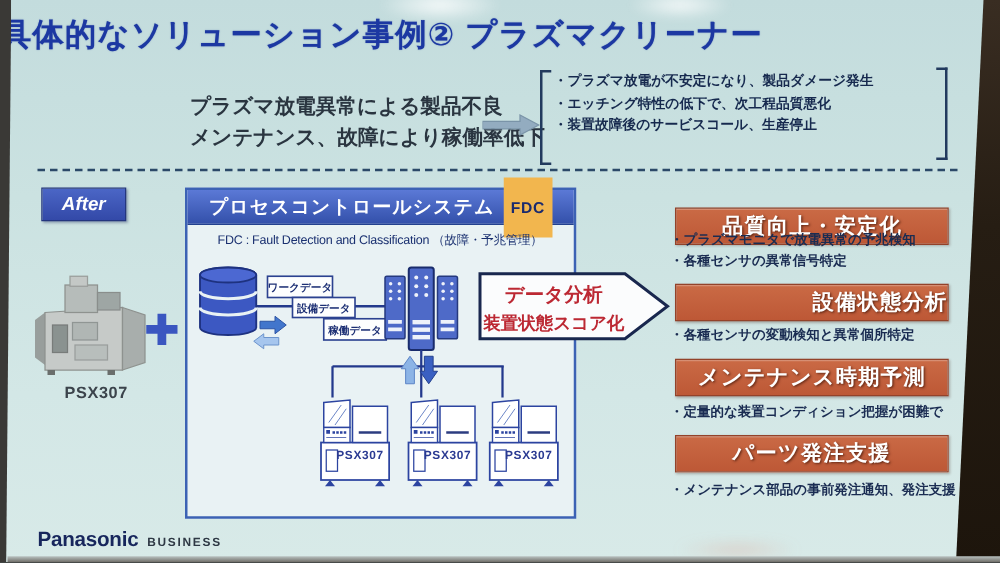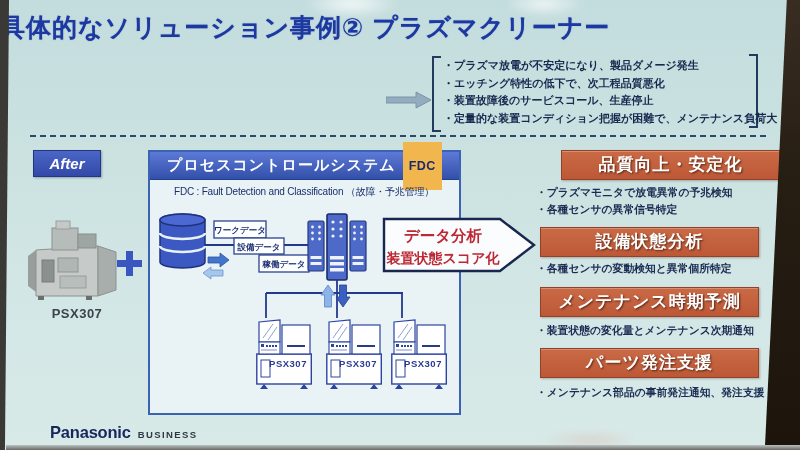--- a/index.html
+++ b/index.html
@@ -64,50 +64,53 @@
   .process-subtitle{margin-top:5px;padding-left:24px;font-size:10px;letter-spacing:-.2px;
     font-weight:400;color:#1a3070;white-space:nowrap;}
   .diagram{left:150px;top:204px;}
   .callout{left:382px;top:213px;z-index:5;}
 
   .banner{left:540px;width:217px;height:28px;text-align:center;line-height:27px;
     background:linear-gradient(180deg,#ca6a45,#bd5836);border:1px solid #93422a;
     box-shadow:inset 0 1px 0 rgba(255,255,255,.25),1px 1px 2px rgba(60,30,20,.3);
     color:#fff;font-weight:800;font-size:17px;letter-spacing:1px;
     text-shadow:1px 1px 2px rgba(70,25,10,.85);}
-  .b1{top:150px;margin-left:21px;} .b2{top:227px;} .b3{top:287px;} .b4{top:348px;}
+  .b1{top:166px;} .b2{top:227px;text-align:right;} .b3{top:287px;} .b4{top:348px;}
   .bullets{left:536px;width:232px;font-size:10.8px;line-height:17px;font-weight:700;
     color:#1a2c52;white-space:nowrap;}
   .bl1{top:184px;} .bl2{top:260px;} .bl3{top:322px;} .bl4{top:384px;}
 
   .footer{left:30px;top:423px;white-space:nowrap;}
-  .footer .pana{font-size:16.5px;font-weight:800;color:#17265c;letter-spacing:-.2px;margin-left:20px;}
+  .footer .pana{font-size:16.5px;font-weight:800;color:#17265c;letter-spacing:-.2px;}
   .footer .biz{font-size:9.5px;font-weight:700;color:#2e3844;letter-spacing:1.4px;margin-left:7px;}
 </style>
 </head>
 <body>
 
 <div id="stage">
 
   <div class="abs glow glow1"></div>
   <div class="abs glow glow2"></div>
   <div class="abs smudge"></div>
 
   <div class="abs title">具体的なソリューション事例② プラズマクリーナー</div>
 
+  <div class="abs before-problem">
+    <div>プラズマ放電異常による製品不良</div>
+    <div>メンテナンス、故障により稼働率低下</div>
+  </div>
   <svg class="abs before-arrow" width="46" height="20" viewBox="0 0 46 20">
     <polygon points="0,7 30,7 30,2 45,10 30,18 30,13 0,13" fill="#93acc0" stroke="#7a94a8" stroke-width="1"></polygon>
   </svg>
   <div class="abs bracket-l"></div>
   <div class="abs bracket-r"></div>
   <div class="abs before-issues">
     <div>・プラズマ放電が不安定になり、製品ダメージ発生</div>
     <div>・エッチング特性の低下で、次工程品質悪化</div>
     <div>・装置故障後のサービスコール、生産停止</div>
-    <div>・定量的な装置コンディション把握が困難で、メンテナンス負荷大</div>
   </div>
 
   <div class="abs dashed-sep"></div>
 
   <div class="abs after-badge">After</div>
 
   <svg class="abs machine-photo" width="95" height="85" viewBox="0 0 95 85">
     <polygon points="2,38 10,32 10,74 2,68" fill="#989e9c"></polygon>
     <polygon points="10,32 72,28 72,78 10,78" fill="#c6cac8" stroke="#8e928f" stroke-width="1"></polygon>
     <polygon points="72,28 90,34 90,72 72,78" fill="#a8aeac" stroke="#8e928f" stroke-width="1"></polygon>
@@ -270,21 +273,21 @@
   <div class="abs bullets bl1">
     <div>・プラズマモニタで放電異常の予兆検知</div>
     <div>・各種センサの異常信号特定</div>
   </div>
   <div class="abs banner b2">設備状態分析</div>
   <div class="abs bullets bl2">
     <div>・各種センサの変動検知と異常個所特定</div>
   </div>
   <div class="abs banner b3">メンテナンス時期予測</div>
   <div class="abs bullets bl3">
-    <div>・装置状態の変化量とメンテナンス次期通知</div>
+    <div>・定量的な装置コンディション把握が困難で</div>
   </div>
   <div class="abs bullets bl4">
     <div>・メンテナンス部品の事前発注通知、発注支援</div>
   </div>
   <div class="abs banner b4">パーツ発注支援</div>
 
   <div class="abs footer">
     <span class="pana">Panasonic</span><span class="biz">BUSINESS</span>
   </div>
 

